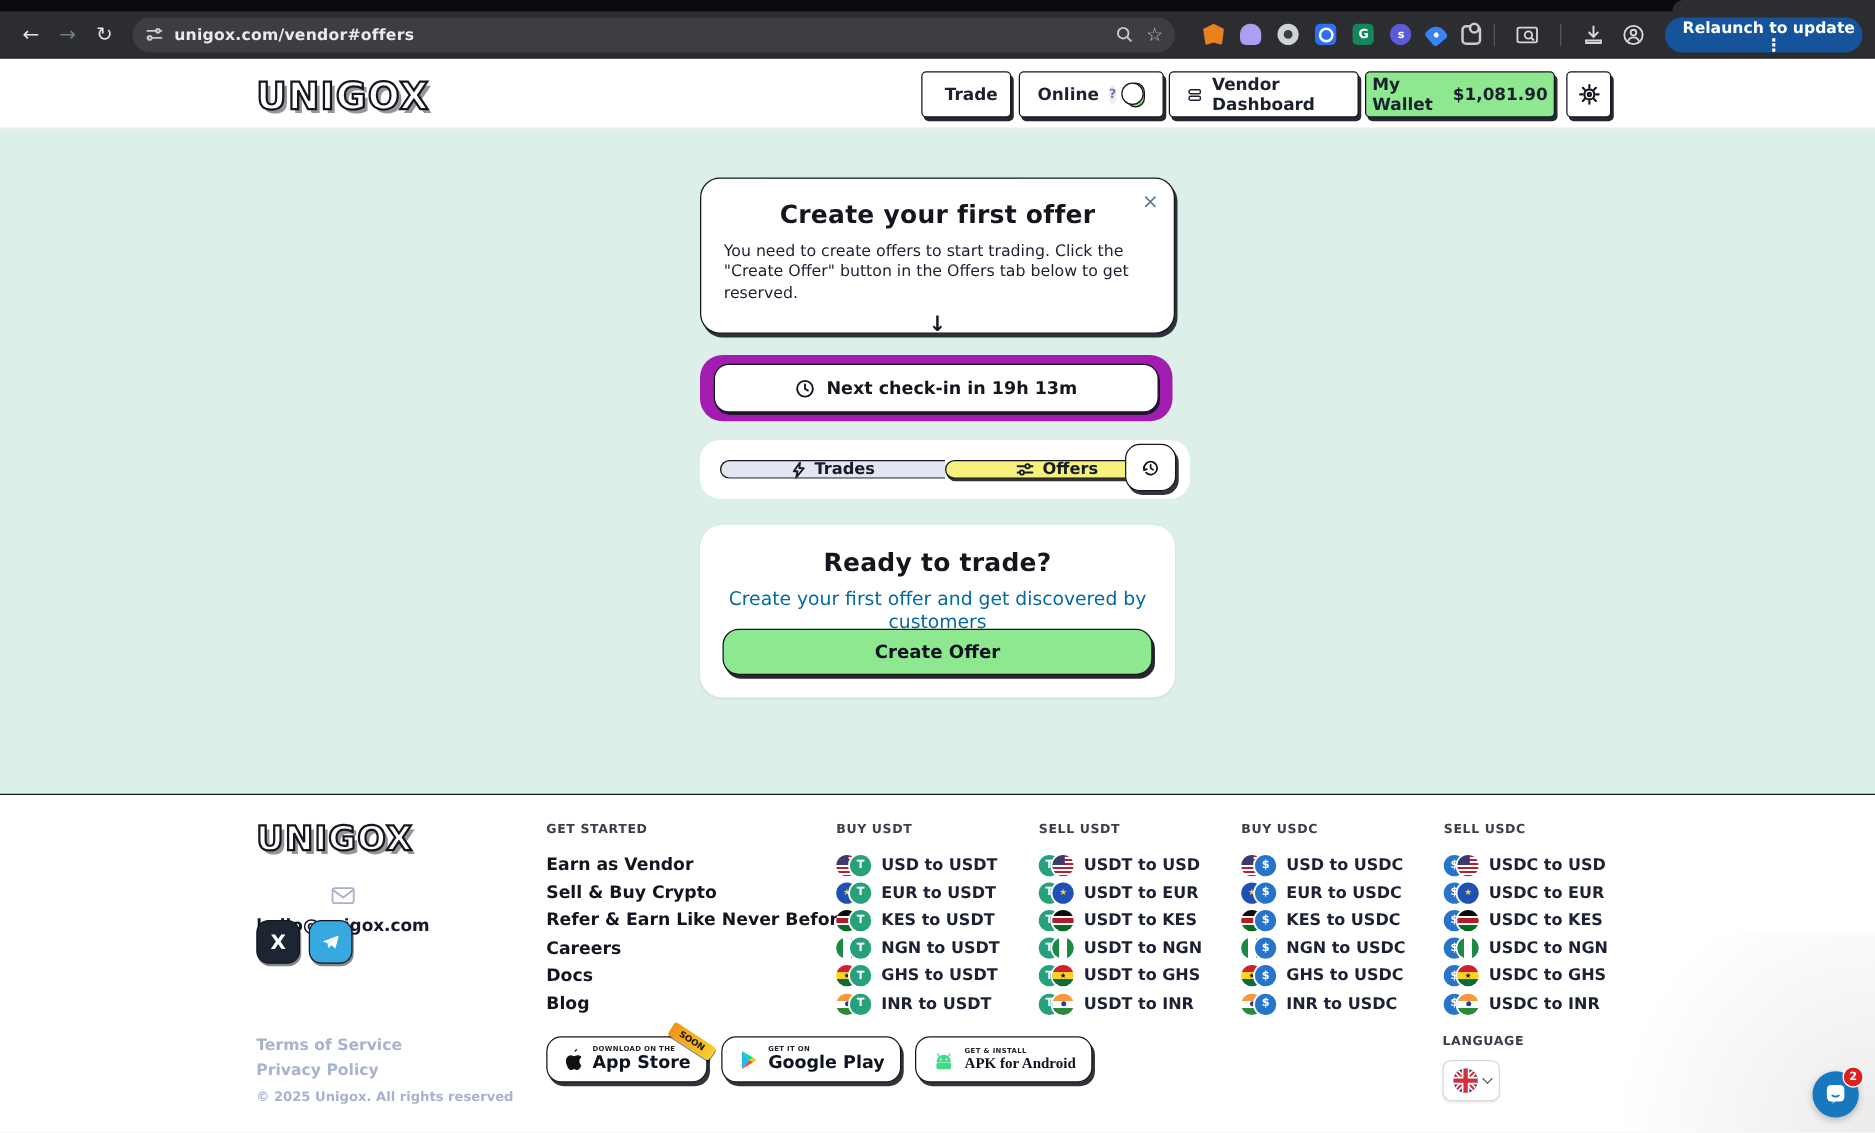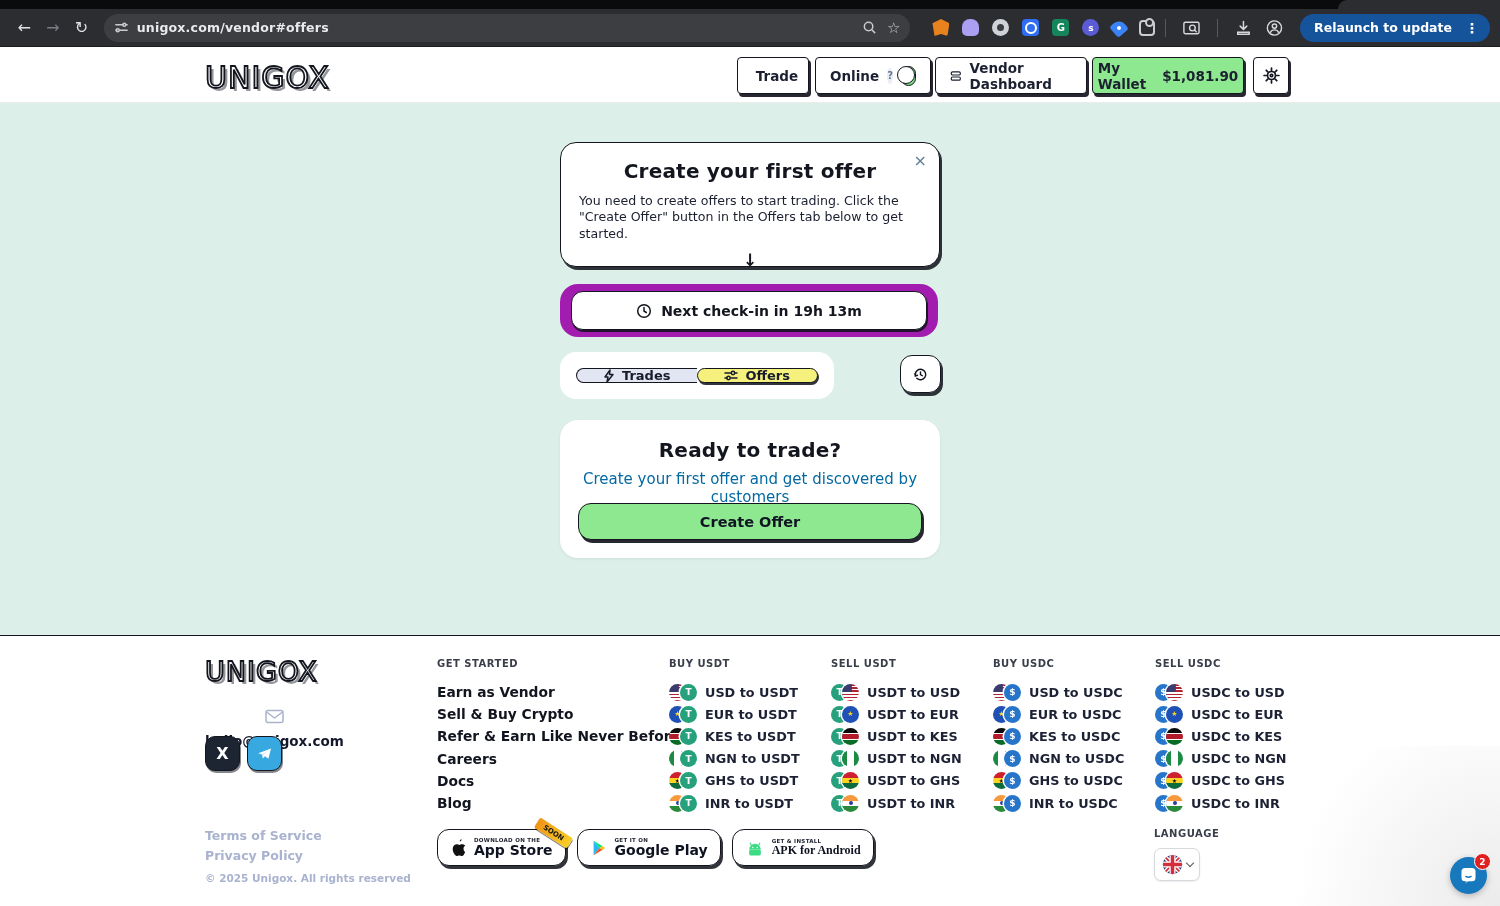--- a/index.html
+++ b/index.html
@@ -24,43 +24,43 @@
   .ext-coin{background:#2f6ef2;border-radius:4px;position:relative;}
   .ext-coin::after{content:"";width:8px;height:8px;border:2px solid #fff;border-radius:50%;}
   .ext-g{background:#15865c;border-radius:4px;}
   .ext-s{background:#5b5bd6;border-radius:50%;font-size:9px;}
   .ext-tag{background:#3b82f6;border-radius:3px 8px 3px 3px;transform:rotate(-40deg);position:relative;width:14px;height:14px;}
   .ext-tag::after{content:"";width:4px;height:4px;background:#fff;border-radius:50%;}
   .ext-puzzle{border:2px solid #caccd0;border-radius:4px;width:16px;height:16px;position:relative;background:transparent;}
   .ext-puzzle::after{content:"";position:absolute;top:-4px;left:4px;width:5px;height:5px;border:2px solid #caccd0;border-radius:50%;background:#2b2d30;}
   .tb-div{width:1px;height:18px;background:#55585c;margin:0 10px;}
   .tb-svg{width:20px;height:20px;margin:0 6px;cursor:pointer;}
-  .relaunch{margin-left:10px;height:28px;background:#15549b;border-radius:14px;display:flex;align-items:center;color:#fff;font-size:12.5px;font-weight:bold;padding:0 6px 0 14px;cursor:pointer;white-space:nowrap;}
+  .relaunch{margin-left:10px;height:28px;background:#15549b;border-radius:14px;display:flex;align-items:center;color:#fff;font-size:12.5px;font-weight:bold;padding:0 6px 0 14px;cursor:pointer;white-space:nowrap;flex-direction:column;}
   .relaunch .kebab{margin-left:8px;font-size:14px;padding:0 5px;}
 
   
   .site-header{position:absolute;left:0;top:47px;width:1500px;height:56px;background:#fff;border-bottom:1px solid #ececec;}
-  .logo{font-weight:400;color:#fff;-webkit-text-stroke:1.8px #14161f;letter-spacing:1px;text-shadow:3px 3px 0 rgba(20,22,31,.45);}
+  .logo{font-weight:700;color:#fff;-webkit-text-stroke:1.8px #14161f;letter-spacing:1px;text-shadow:3px 3px 0 rgba(20,22,31,.45);}
   .logo.big{position:absolute;left:205px;top:13px;font-size:30px;}
   .hbtn{position:absolute;top:10px;height:37px;background:#fff;border:1.6px solid #14161f;border-radius:4px;box-shadow:2px 3px 0 rgba(14,16,25,.9);display:flex;align-items:center;justify-content:center;gap:8px;font-size:13.5px;font-weight:bold;color:#1c2030;cursor:pointer;padding:0 14px;}
   .hbtn.green{background:#8de88f;}
   .qbadge{width:16px;height:16px;border-radius:50%;background:#e9edf6;color:#6b7894;font-size:10px;font-weight:bold;display:flex;align-items:center;justify-content:center;}
   .toggle{width:36px;height:20px;border:1.6px solid #14161f;border-radius:11px;background:#7de083;position:relative;cursor:pointer;}
   .toggle .knob{position:absolute;right:0px;top:-0.5px;width:18px;height:18px;border-radius:50%;background:#fff;border:1.6px solid #14161f;}
 
   
   .mint{position:absolute;left:0;top:103px;width:1500px;height:532px;background:#dcf0e9;}
   .tip-card{position:absolute;left:560px;top:39px;width:380px;height:125px;background:#fff;border:1.6px solid #14161f;border-radius:16px;box-shadow:2px 3px 0 rgba(14,16,25,.85);padding:16px 18px;}
   .tip-card h2{font-size:20px;font-weight:800;color:#14161f;text-align:center;margin-bottom:10px;letter-spacing:.2px;}
   .tip-body{font-size:12.6px;line-height:1.3;color:#1b1f30;}
   .tip-close{position:absolute;top:8px;right:12px;font-size:16px;color:#5f7d95;cursor:pointer;}
   .tip-arrow{text-align:center;font-size:17px;font-weight:bold;color:#14161f;margin-top:8px;}
   .checkin-wrap{position:absolute;left:560px;top:181px;width:378px;height:53px;background:#a21caf;border-radius:18px;padding:7px 11px;}
   .checkin{height:100%;border:1.6px solid #14161f;border-radius:12px;box-shadow:1px 2px 0 rgba(14,16,25,.85);display:flex;align-items:center;justify-content:center;gap:9px;font-size:14px;font-weight:bold;color:#14161f;background:#fff;cursor:pointer;}
-  .tabs-wrap{position:absolute;left:560px;top:249px;width:274px;height:47px;background:#fff;border-radius:16px;padding:16px;display:flex;}
+  .tabs-wrap{position:absolute;left:560px;top:249px;width:392px;height:47px;background:#fff;border-radius:16px;padding:16px;display:flex;}
   .tab{flex:1;display:flex;align-items:center;justify-content:center;gap:7px;font-size:13px;font-weight:bold;color:#171b2c;cursor:pointer;border:1.6px solid #14161f;}
   .tab.trades{background:#e2e6f2;border-radius:10px 0 0 10px;border-right:none;}
   .tab.offers{background:#f6f17d;border-radius:10px;box-shadow:1px 2px 0 rgba(14,16,25,.85);}
   .hist-btn{position:absolute;left:900px;top:252px;width:41px;height:38px;background:#fff;border:1.6px solid #14161f;border-radius:12px;box-shadow:2px 3px 0 rgba(14,16,25,.85);display:flex;align-items:center;justify-content:center;cursor:pointer;}
   .ready-card{position:absolute;left:560px;top:317px;width:380px;height:138px;background:#fff;border-radius:18px;box-shadow:0 1px 3px rgba(0,0,0,.07);padding:18px;}
   .ready-card h2{font-size:20px;font-weight:800;color:#14161f;text-align:center;letter-spacing:.2px;}
   .ready-sub{font-size:15px;color:#0369a1;text-align:center;margin-top:8px;}
   .create-btn{position:absolute;left:18px;right:18px;top:83px;height:37px;background:#8de88f;border:1.6px solid #14161f;border-radius:13px;box-shadow:2px 3px 0 rgba(14,16,25,.9);display:flex;align-items:center;justify-content:center;font-size:14.5px;font-weight:800;color:#101423;cursor:pointer;}
 
   
@@ -214,21 +214,21 @@
           <path d="M10 2.2v2.2M10 15.6v2.2M2.2 10h2.2M15.6 10h2.2M4.5 4.5l1.6 1.6M13.9 13.9l1.6 1.6M15.5 4.5l-1.6 1.6M6.1 13.9l-1.6 1.6"></path>
         </svg>
     </div>
   </header>
 
   <main class="mint">
 
     <div class="tip-card">
       <span class="tip-close">×</span>
       <h2>Create your first offer</h2>
-      <div class="tip-body">You need to create offers to start trading. Click the "Create Offer" button in the Offers tab below to get started.</div>
+      <div class="tip-body">You need to create offers to start trading. Click the "Create Offer" button in the Offers tab below to get reserved.</div>
       <div class="tip-arrow">↓</div>
     </div>
 
     <div class="checkin-wrap">
       <div class="checkin">
         <svg width="16" height="16" viewBox="0 0 16 16" fill="none" stroke="#14161f" stroke-width="1.5" stroke-linecap="round">
             <circle cx="8" cy="8" r="6.3"></circle>
             <path d="M8 4.5V8L10.3 9.5"></path>
           </svg>
         <span>Next check-in in 19h 13m</span>

